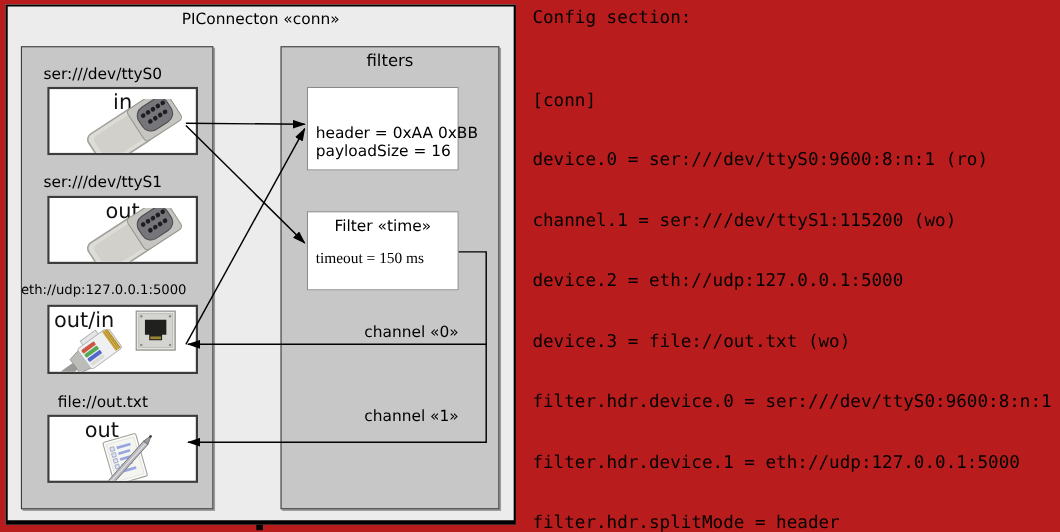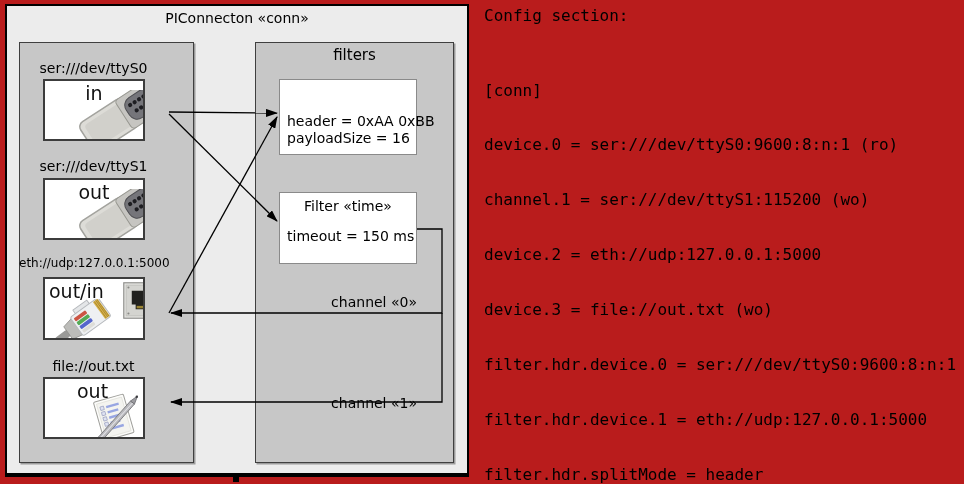--- a/index.html
+++ b/index.html
@@ -16,35 +16,35 @@
            background:#c7c7c7; border:1px solid #3f3f3f;
            box-shadow:1.5px 1.5px 0 rgba(90,90,90,0.55); }
   .devices-panel { left:19px; width:175px; }
   .filters-panel { left:255px; width:199px; }
   .filters-title { position:absolute; left:255px; top:46px; width:199px;
                    text-align:center; font-size:15px; }
 
   .dev-label { position:absolute; left:19px; width:149px; text-align:center;
                font-size:14px; line-height:15px; white-space:nowrap; }
   .dev-label.small { font-size:12px; }
-  .dev-box { position:absolute; left:43px; width:102px; box-sizing:border-box;
+  .dev-box { position:absolute; left:43px; width:137px; box-sizing:border-box;
              background:#fff; border:2px solid #3c3c3c; overflow:hidden; }
   .dir { position:absolute; font-size:19px; line-height:1.05; color:#111; }
   .dir-center { left:0; right:0; top:3px; text-align:center; }
   .dir-left   { left:4px; top:3px; }
   .dir-out4   { left:32px; top:3px; }
   .icon-abs { position:absolute; }
 
   .filter-box { position:absolute; left:279px; width:138px; box-sizing:border-box;
                 background:#fff; border:1.5px solid #8a8a8a; }
   .filter-title { margin-top:5px; text-align:center; font-size:14px; }
   .filter-props { position:absolute; left:7px; font-size:14px; line-height:16.5px;
                   white-space:nowrap; }
   .props-hdr  { top:33px; }
-  .props-time { top:35px; }
+  .props-time { top:35px;font-family:Liberation Serif, serif; }
 
   .chan-label { position:absolute; left:297px; width:120px; text-align:right;
                 font-size:14px; line-height:15px; }
 
   .wires { position:absolute; left:0; top:0; pointer-events:none; }
   .notch { position:absolute; left:233px; top:477px; width:6px; height:5px; background:#000; }
 
   
   .config { position:absolute; left:484px; top:0; width:480px; }
   .cfg-heading { position:absolute; left:0; top:7px;
@@ -176,21 +176,21 @@
     </div>
 
     <div class="filter-box" style="top:192px;height:72px">
       <div class="filter-title">Filter «time»</div>
       <div class="filter-props props-time">
         <div>timeout = 150 ms</div>
       </div>
     </div>
 
     <div class="chan-label" style="top:295px">channel «0»</div>
-    <div class="chan-label" style="top:396px">channel «1»</div>
+    <div class="chan-label" style="top:372px">channel «1»</div>
 
     <svg class="wires" width="476" height="484" viewBox="0 0 476 484">
       <defs>
         <marker id="arr" viewBox="0 0 12 8" refX="11" refY="4" markerWidth="12" markerHeight="8" orient="auto" markerUnits="userSpaceOnUse">
           <path d="M0,0 L12,4 L0,8 Z" fill="#000"></path>
         </marker>
       </defs>
       <g stroke="#000" stroke-width="1.3" fill="none">
         <path d="M169,112 L277,113" marker-end="url(#arr)"></path>
         <path d="M169,114 L277,221" marker-end="url(#arr)"></path>

